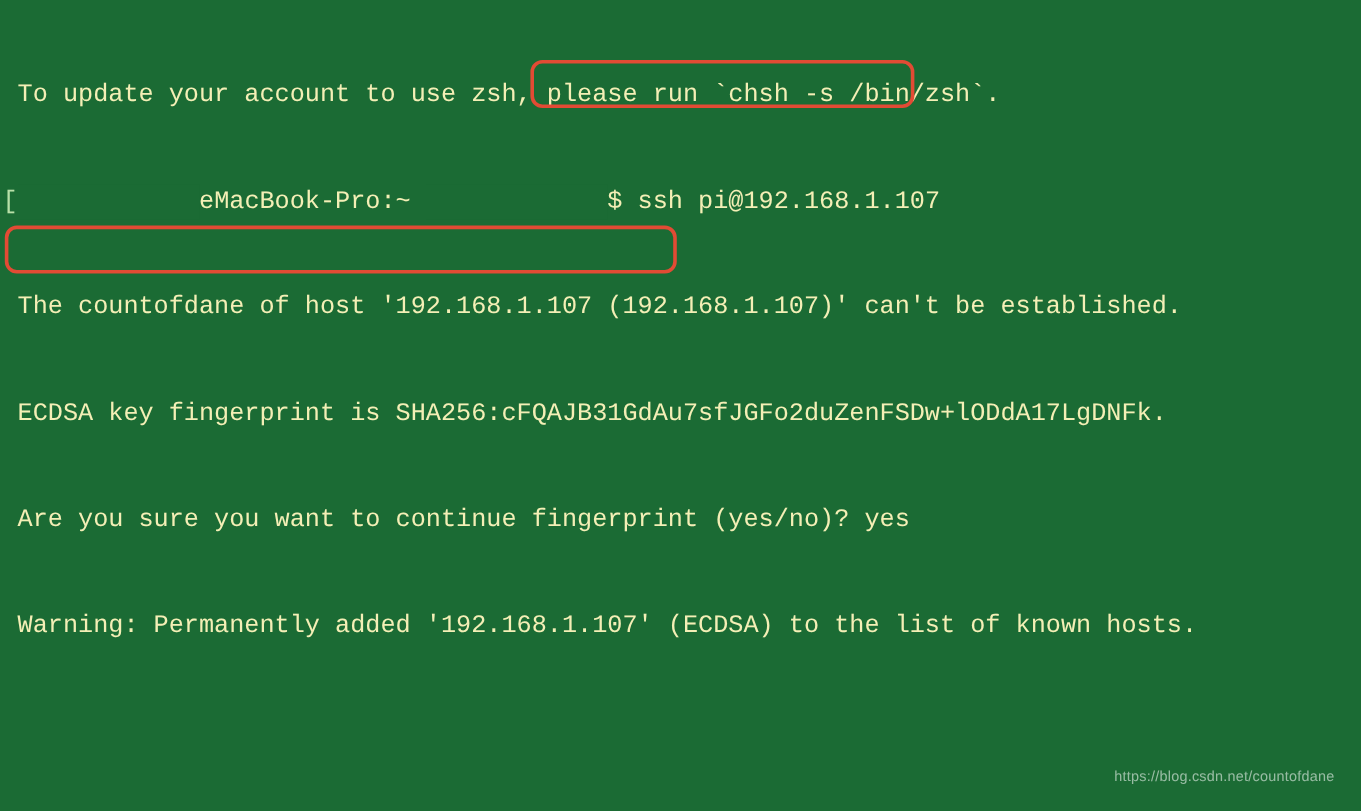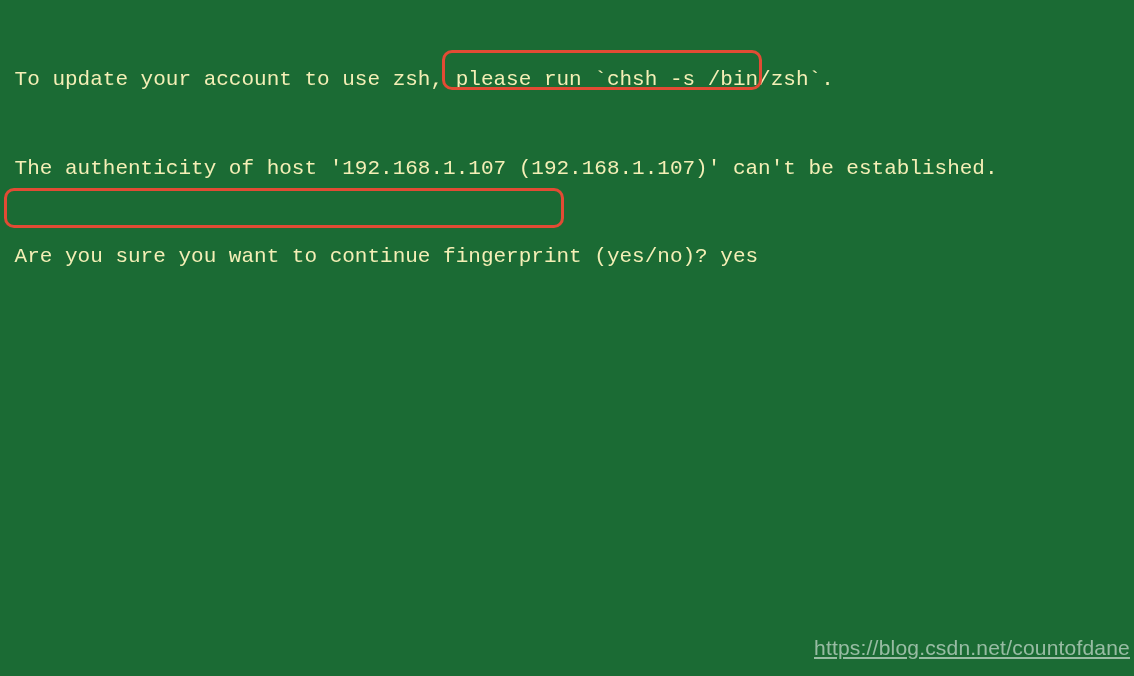--- a/index.html
+++ b/index.html
@@ -37,36 +37,38 @@
   .highlight-box {
     position: absolute;
     border: 3px solid #e24b34;
     border-radius: 10px;
     box-sizing: border-box;
     pointer-events: none;
     background: transparent;
   }
   .watermark {
     position: absolute;
-    right: 4px;
+    right: 22px;
     bottom: 14px;
     font-family: Arial, sans-serif;
-    font-size: 21px;
+    font-size: 12px;
     color: rgba(255,255,255,0.55);
     letter-spacing: 0.2px;
-    text-decoration: underline;
   }
 </style>
 </head>
 <body>
 
 <div class="terminal">
   <span class="line"> To update your account to use zsh, please run `chsh -s /bin/zsh`.</span>
-  <span class="line"> The authenticity of host '192.168.1.107 (192.168.1.107)' can't be established.</span>
+  <span class="line"><span class="dim">[</span><span class="redact">            </span><span>eMacBook-Pro:~ </span><span class="redact">            </span><span>$ ssh pi@192.168.1.107</span></span>
+  <span class="line"> The countofdane of host '192.168.1.107 (192.168.1.107)' can't be established.</span>
+  <span class="line"> ECDSA key fingerprint is SHA256:cFQAJB31GdAu7sfJGFo2duZenFSDw+lODdA17LgDNFk.</span>
   <span class="line"> Are you sure you want to continue fingerprint (yes/no)? yes</span>
+  <span class="line"> Warning: Permanently added '192.168.1.107' (ECDSA) to the list of known hosts.</span>
   
   
   
   
   <span class="line"></span>
   
   
   
   <span class="line"></span>
   

